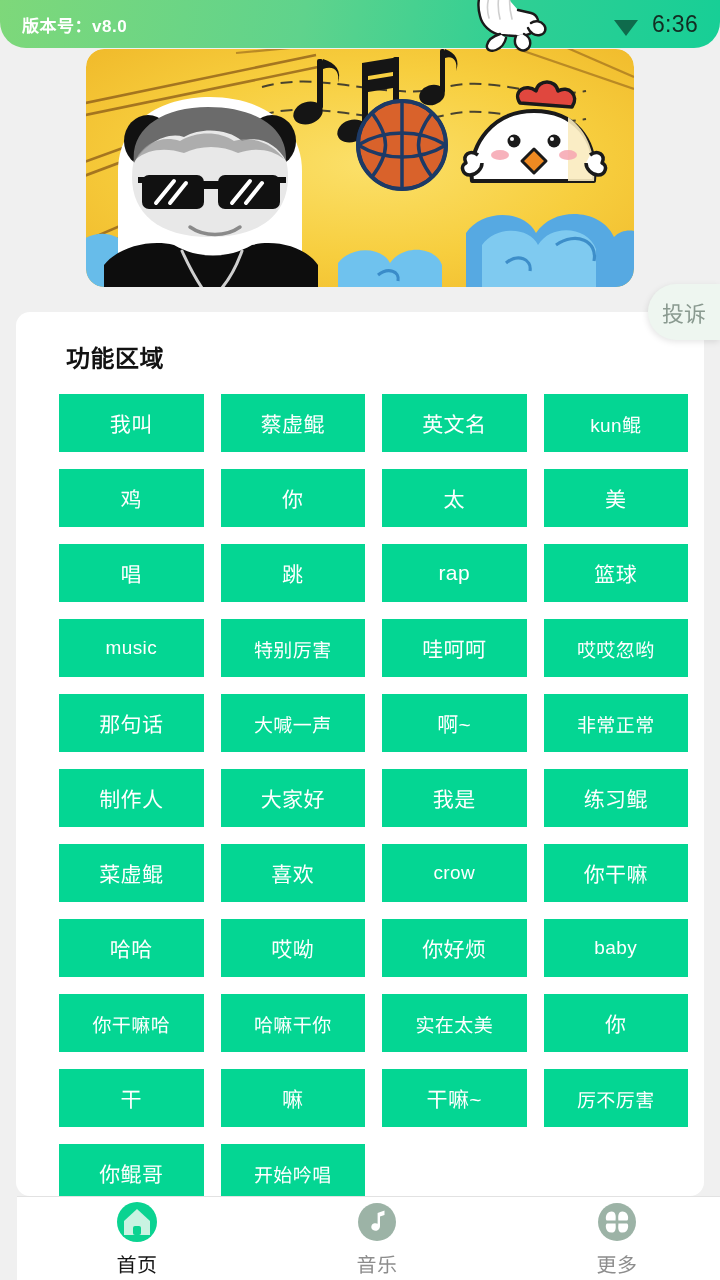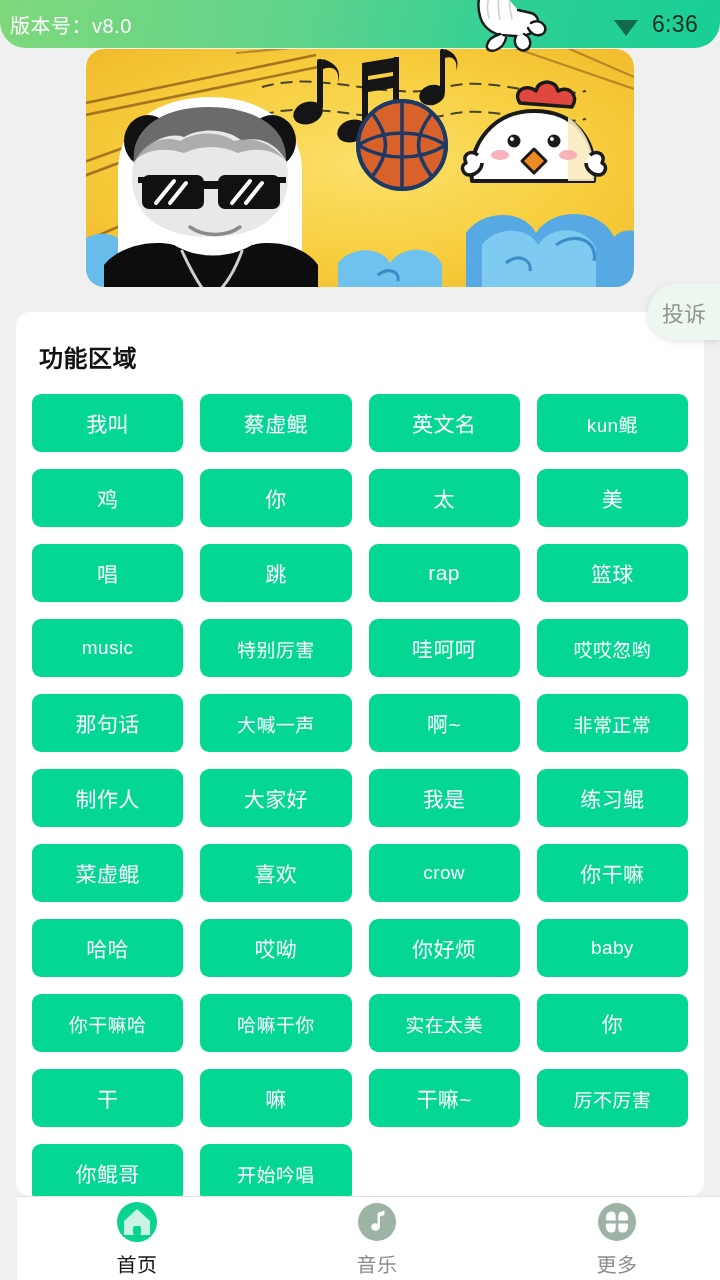--- a/index.html
+++ b/index.html
@@ -21,25 +21,26 @@
   .statusbar {
     position: absolute; top: 0; left: 0;
     width: 720px; height: 48px;
     background: linear-gradient(100deg, #7ed87a 0%, #5fd38c 42%, #2ecf94 72%, #17cf96 100%);
     border-bottom-left-radius: 26px;
     border-bottom-right-radius: 26px;
     display: flex; align-items: center;
     z-index: 6;
   }
   .version-label {
-    margin-left: 10px;
+    margin-left: 22px;
     color: #ffffff;
-    font-size: 20px;
+    font-size: 17px;
     letter-spacing: .5px;
     white-space: nowrap;
+    font-weight: bold;
   }
   .status-right {
     margin-left: auto; margin-right: 22px;
     display: flex; align-items: flex-end; gap: 13px;
   }
   .wifi-icon { width: 26px; height: 22px; display: block; }
   .clock {
     color: #132c22; font-size: 23px; font-weight: 500; letter-spacing: .3px;
   }
 
@@ -76,39 +77,40 @@
   }
 
   
   .card {
     position: absolute; left: 16px; top: 312px;
     width: 688px; height: 884px;
     background: #ffffff;
     border-radius: 14px;
     overflow: hidden;
     z-index: 4;
+    padding-left: 27px;
   }
   .card-title {
     margin: 27px 0 0 23px;
     font-size: 24px; font-weight: 700; color: #121212;
     letter-spacing: .5px;
   }
   .grid {
     margin: 20px 0 0 0;
     padding: 0 16px;
     display: grid;
     grid-template-columns: repeat(4, 1fr);
     column-gap: 17px;
     row-gap: 17px;
   }
   .fn-btn {
     height: 58px;
     background: #04d693;
     border: none;
-    border-radius: 9px;
+    border-radius: 0;
     color: #ffffff;
     font-size: 21px;
     font-family: inherit;
     display: flex; align-items: center; justify-content: center;
     letter-spacing: .4px;
     cursor: pointer;
     white-space: nowrap;
     overflow: hidden;
   }
   .fn-btn.small { font-size: 19px; }

